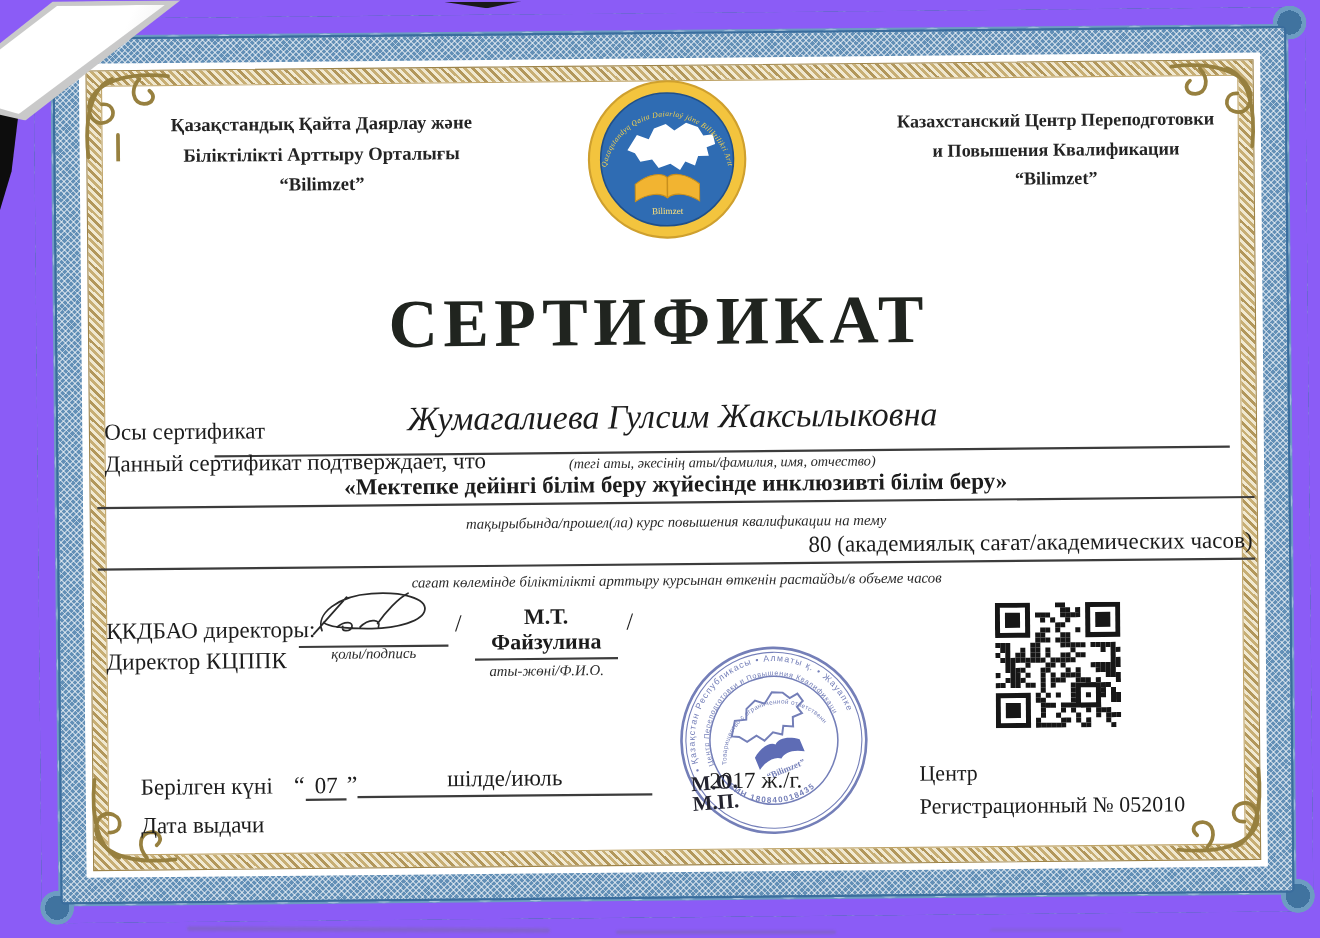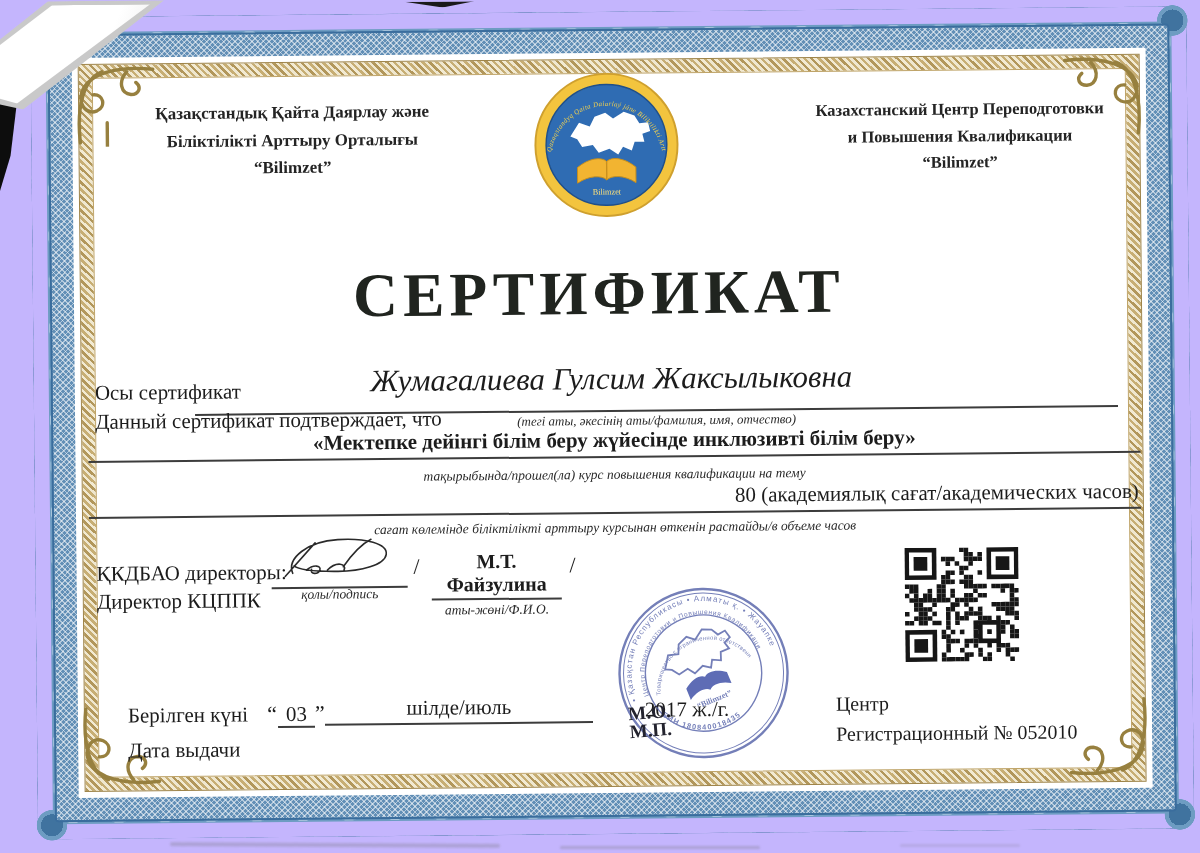--- a/index.html
+++ b/index.html
@@ -1,16 +1,16 @@
 <!DOCTYPE html>
 <html><head>
 <meta charset="utf-8">
 <style>
   html,body{margin:0;padding:0;background:#ffffff;}
-  .scan{position:relative;width:1200px;height:853px;background:#c4b5fd;overflow:hidden;
+  .scan{position:relative;width:1200px;height:853px;background:#8b5cf6;overflow:hidden;
         font-family:"Liberation Serif",serif;color:#1c1c1c;}
   .tilt{position:absolute;inset:0;transform:rotate(-0.55deg);transform-origin:50% 48%;}
 
   
   .frame{position:absolute;top:12px;left:34px;right:10px;bottom:19px;}
   .sc{position:absolute;}
   .sc-t{top:0;left:12px;right:12px;height:26px;background-repeat:repeat-x;background-size:46px 26px;
     background-image:
       radial-gradient(circle 15px at 23px 30px,#40739f 0 8px,#6d9cc2 8px 12px,#a9c6dd 12px 14px,rgba(255,255,255,0) 14.5px),
       linear-gradient(to top,#40739f 0 8px,#6d9cc2 8px 11px,rgba(255,255,255,0) 11px);}
@@ -443,21 +443,21 @@
           <text x="88" y="119" text-anchor="middle" font-size="8" font-weight="bold" fill="#5663a9" font-family="Liberation Serif, serif">“Bilimzet”</text>
         </svg>
       </div>
       <div class="abs mo">
         <div>М.О.</div>
         <div>М.П.</div>
       </div>
 
       <div class="abs date-row" style="left:125px;">
         <span>Берілген күні</span>
-        <span class="q" style="margin-left:14px;">“</span><span class="day-ul">03</span><span class="q">”</span>
+        <span class="q" style="margin-left:14px;">“</span><span class="day-ul">07</span><span class="q">”</span>
       </div>
       <div class="abs month-line">шілде/июль</div>
       <div class="abs date-row" style="left:642px;">2017 ж./г.</div>
       <div class="abs lbl" style="left:125px;top:734px;">Дата выдачи</div>
 
       <div class="abs reg" style="left:833px;top:695px;">Центр</div>
       <div class="abs reg" style="left:833px;top:725px;">
         <span>Регистрационный</span>
         <span>№ 052010</span>
       </div>

